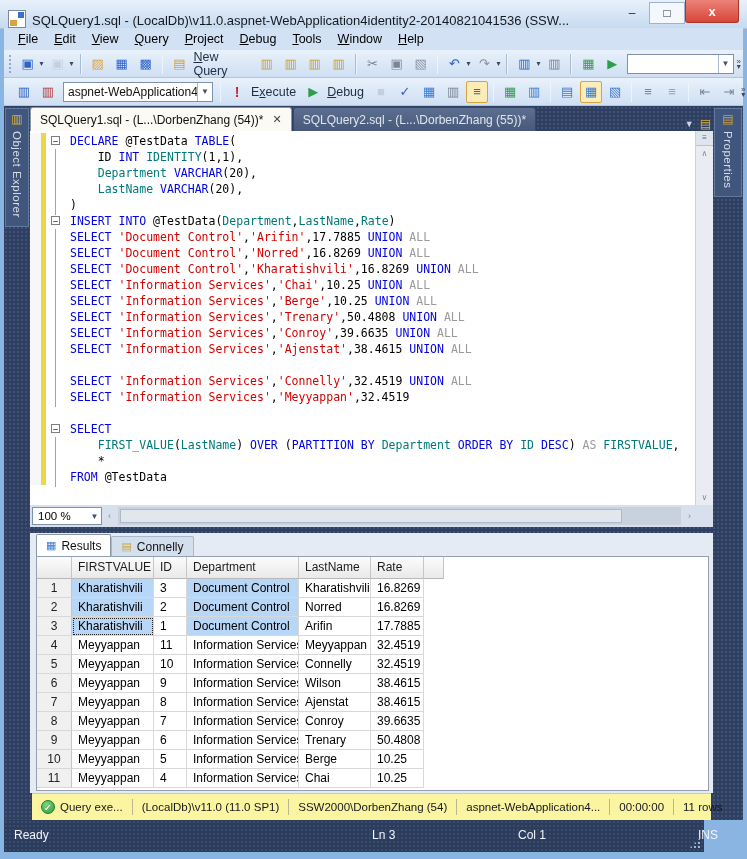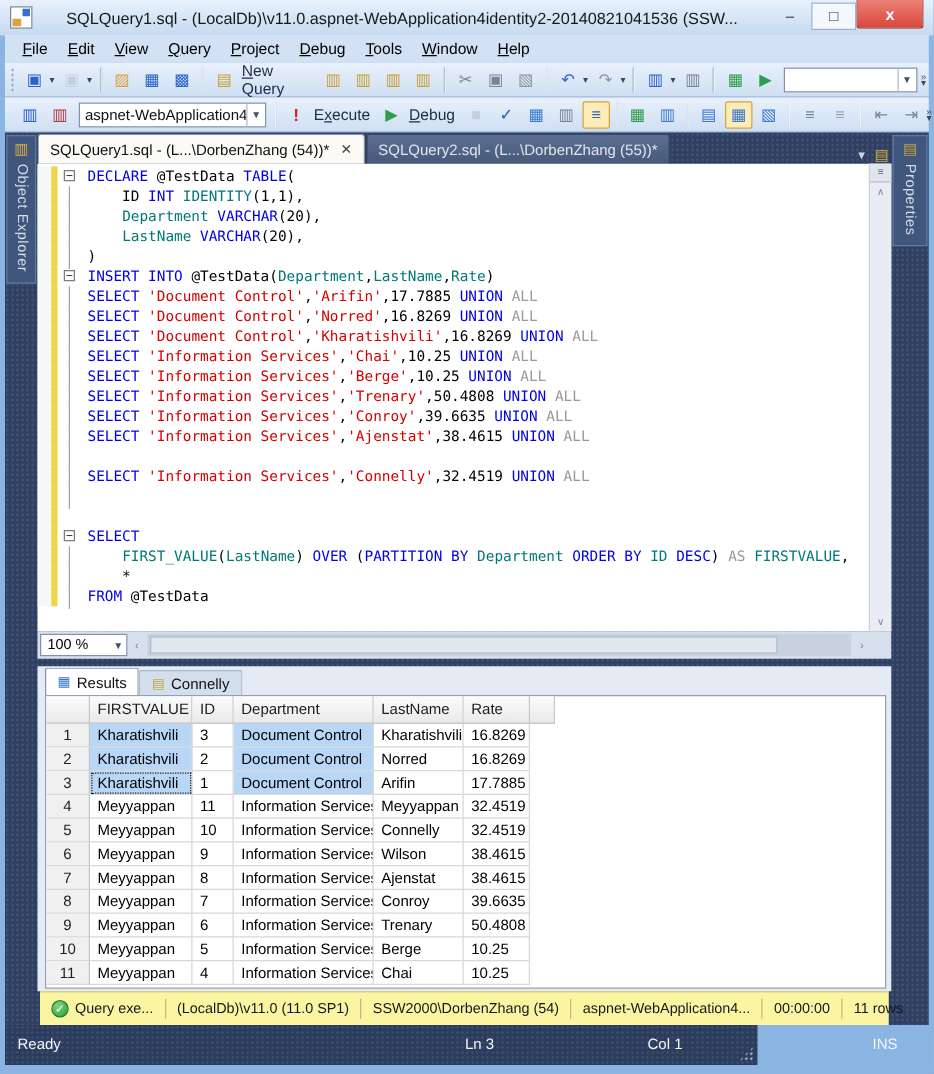--- a/index.html
+++ b/index.html
@@ -1,18 +1,18 @@
 <!DOCTYPE html>
 <html><head>
 <meta charset="utf-8">
 <style>
   html,body{margin:0;padding:0;background:#9fc0e4;}
   #window{position:relative;width:747px;height:859px;background:#8ab4e2;font-family:"Liberation Sans",sans-serif;overflow:hidden;-webkit-font-smoothing:antialiased;}
   
-  #titlebar{position:absolute;left:0;top:0;width:747px;height:28px;background:linear-gradient(#e8f1fb,#c6daf0);display:flex;align-items:center;border-bottom:1px solid #a9c3e0;gap:21px;}
+  #titlebar{position:absolute;left:0;top:0;width:747px;height:28px;background:linear-gradient(#e8f1fb,#c6daf0);display:flex;align-items:flex-end;border-bottom:1px solid #a9c3e0;}
   #app-icon{width:16px;height:16px;margin:0 6px 0 8px;background:#fff;border:1px solid #7a8aa0;position:relative;}
   #app-icon::after{content:"";position:absolute;left:1px;bottom:1px;width:7px;height:6px;background:#d9a33f;}
   #app-icon::before{content:"";position:absolute;right:1px;top:1px;width:6px;height:6px;background:#3a6fd0;}
   #title-text{font-size:13px;color:#15181d;white-space:nowrap;overflow:hidden;max-width:590px;}
   #win-buttons{position:absolute;right:8px;top:0;height:26px;display:flex;align-items:stretch;}
   .winbtn{width:34px;display:flex;align-items:center;justify-content:center;font-size:12px;color:#24303f;}
   #btn-maximize{background:#f4f8fd;border:1px solid #9cb4cf;height:20px;margin-top:2px;}
   #btn-close{width:52px;background:linear-gradient(#ec8177,#d8473a);color:#fff;border:1px solid #a8352c;border-top:none;border-radius:0 0 3px 3px;font-size:13px;font-weight:bold;height:22px;}
   
   #menubar{position:absolute;left:4px;top:28px;width:739px;height:22px;background:#d2e1f3;display:flex;align-items:center;padding-left:6px;box-sizing:border-box;}
@@ -91,21 +91,21 @@
   .gc0{width:35px;text-align:center;padding:0;background:#f0f0f0;border-right:1px solid #c6c6c6;color:#222;}
   .gc1{width:82px;} .gc2{width:33px;} .gc3{width:112px;} .gc4{width:72px;} .gc5{width:53px;} .gc6{width:20px;border-right:none;}
   .gcell.sel{background:#b8d6f5;}
   .gcell.focus{outline:1px dotted #222;outline-offset:-2px;}
   
   #yellowbar{position:absolute;left:2px;right:2px;bottom:0;height:26px;background:#fbf5a2;border-top:1px solid #d8cf7e;display:flex;align-items:center;font-size:11.5px;color:#15181d;}
   .ybseg{display:flex;align-items:center;gap:5px;padding:0 9px;height:16px;border-left:1px solid #bdb790;white-space:nowrap;}
   .ybseg:first-child{border-left:none;}
   #yb-check{width:14px;height:14px;border-radius:50%;background:radial-gradient(circle at 35% 30%,#7ed27f,#2f9e3c);color:#fff;font-size:10px;line-height:14px;text-align:center;border:1px solid #1f7a2d;box-sizing:border-box;}
   
-  #statusbar{position:absolute;left:4px;top:820px;width:602px;height:32px;background:#2c3c5c;background-image:radial-gradient(rgba(160,180,215,.12) 1px,transparent 1.2px);background-size:4px 4px;color:#f2f5fa;font-size:12px;}
+  #statusbar{position:absolute;left:4px;top:820px;width:700px;height:32px;background:#2c3c5c;background-image:radial-gradient(rgba(160,180,215,.12) 1px,transparent 1.2px);background-size:4px 4px;color:#f2f5fa;font-size:12px;}
   #statusbar .sseg{position:absolute;top:8px;}
   #st-ready{left:10px;} #st-line{left:368px;} #st-col{left:514px;} #st-ins{left:694px;}
   #resize-grip{position:absolute;right:3px;bottom:3px;width:12px;height:12px;background-image:radial-gradient(#9fb4d4 1px,transparent 1.1px);background-size:4px 4px;background-position:bottom right;clip-path:polygon(100% 0,100% 100%,0 100%);}
   #bottom-edge{position:absolute;left:0;top:852px;width:747px;height:7px;background:#8ab4e2;}
 </style>
 </head>
 <body>
 
 <div id="window">
 
@@ -431,20 +431,21 @@
               <span class="chg"></span>
               <span class="ggap"></span>
               <span class="fold"><span class="fl"></span></span>
               <span class="codetext"><span class="tk-k">SELECT</span><span class="tk-d"> </span><span class="tk-s">'Information Services'</span><span class="tk-d">,</span><span class="tk-s">'Connelly'</span><span class="tk-d">,32.4519 </span><span class="tk-k">UNION</span><span class="tk-d"> </span><span class="tk-g">ALL</span></span>
             </div>
             <div class="cline">
               <span class="lm"></span>
               <span class="chg"></span>
               <span class="ggap"></span>
               <span class="fold"><span class="fe"></span></span>
+              <span class="codetext"><span class="tk-k">SELECT</span><span class="tk-d"> </span><span class="tk-s">'Information Services'</span><span class="tk-d">,</span><span class="tk-s">'Meyyappan'</span><span class="tk-d">,32.4519</span></span>
             </div>
             <div class="cline">
               <span class="lm"></span>
               <span class="chg"></span>
               <span class="ggap"></span>
               <span class="fold"></span>
               <span class="codetext"></span>
             </div>
             <div class="cline">
               <span class="lm"></span>

